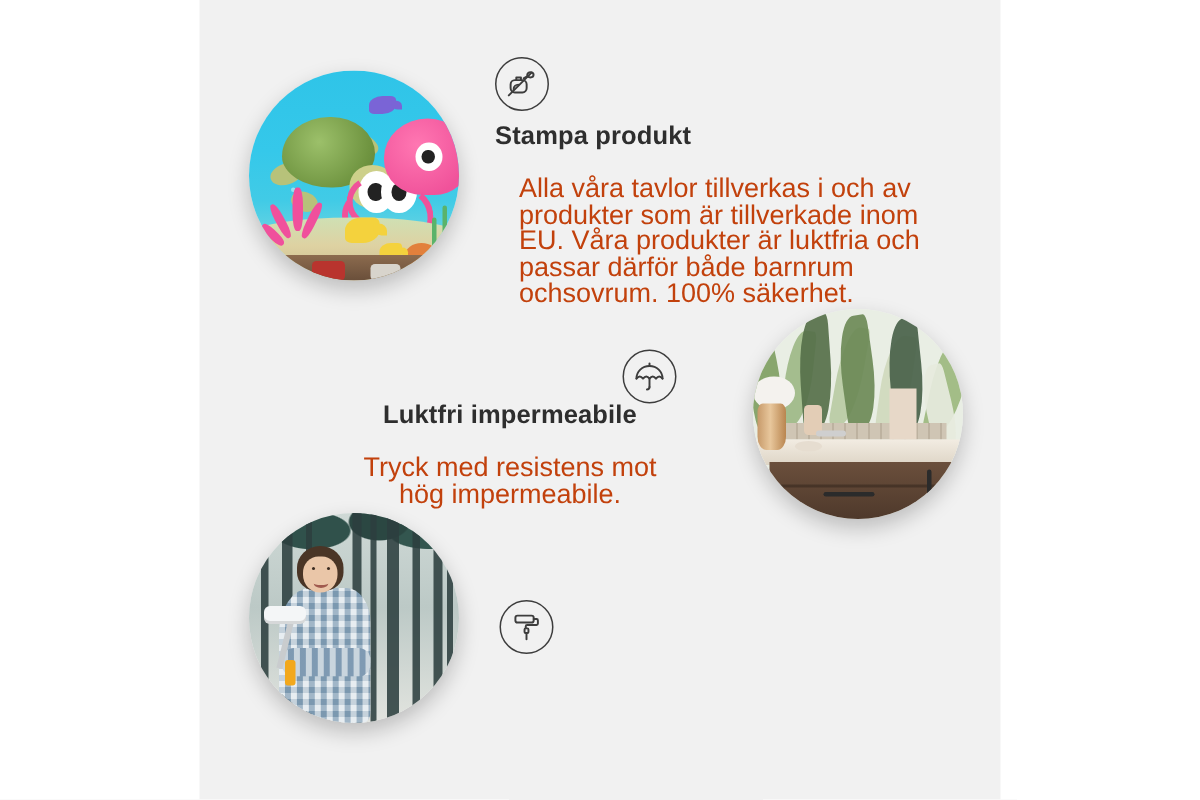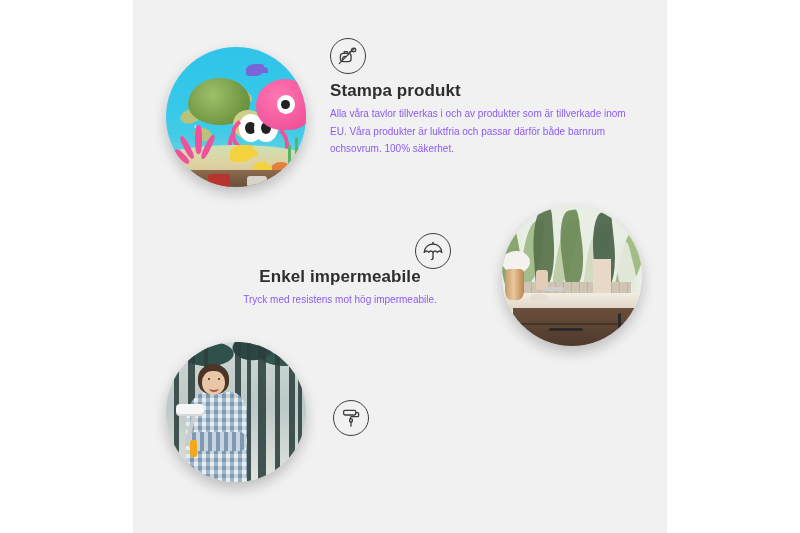--- a/index.html
+++ b/index.html
@@ -106,21 +106,21 @@
     display:flex;align-items:center;justify-content:center;
   }
   .icon-badge svg{display:block;}
 
   
   .txt{position:absolute;color:#3a3a3a;}
   .txt h3{
     margin:0 0 4px 0;font-size:17px;line-height:21px;font-weight:bold;color:#2e2e2e;
     letter-spacing:.1px;
   }
-  .txt p{margin:0;font-size:10px;line-height:17.5px;color:#8b5cf6;}
+  .txt p{margin:16px;font-size:18px;line-height:17.5px;color:#c2410c;}
 
   #block-odourfree{left:330px;top:80px;width:300px;}
   #block-waterproof{left:215px;top:266px;width:250px;text-align:center;}
   #block-waterproof h3{font-size:17px;}
   #block-mounting{left:330px;top:438px;width:250px;}
 </style>
 </head>
 <body>
 
 <div class="page">
@@ -231,21 +231,21 @@
     <svg width="24" height="24" viewBox="0 0 24 24" fill="none" stroke="#3d3d3d" stroke-width="1.3" stroke-linecap="round" stroke-linejoin="round">
       <path d="M3.3 13.4C3.3 8.6 7.2 5 12 5s8.7 3.6 8.7 8.4"></path>
       <path d="M3.3 13.4c1.5-1.9 2.9-1.9 4.4 0 1.4-1.9 2.9-1.9 4.3 0 1.4-1.9 2.9-1.9 4.3 0 1.5-1.9 2.9-1.9 4.4 0"></path>
       <path d="M12 13.4V19"></path>
       <path d="M12 19c0 .9-.8 1.6-1.7 1.6"></path>
       <path d="M12 5V3.3"></path>
     </svg>
   </div>
 
   <div class="txt" id="block-waterproof">
-    <h3>Enkel impermeabile</h3>
+    <h3>Luktfri impermeabile</h3>
     <p>Tryck med resistens mot hög impermeabile.</p>
   </div>
 
   <div class="circle" id="circle-painter">
     <div class="art">
       <div class="forest"></div>
       <div class="canopy"></div>
       <div class="trunk" style="left:6%;width:5px;"></div>
       <div class="trunk" style="left:16%;width:7px;"></div>
       <div class="trunk" style="left:27%;width:4px;"></div>

